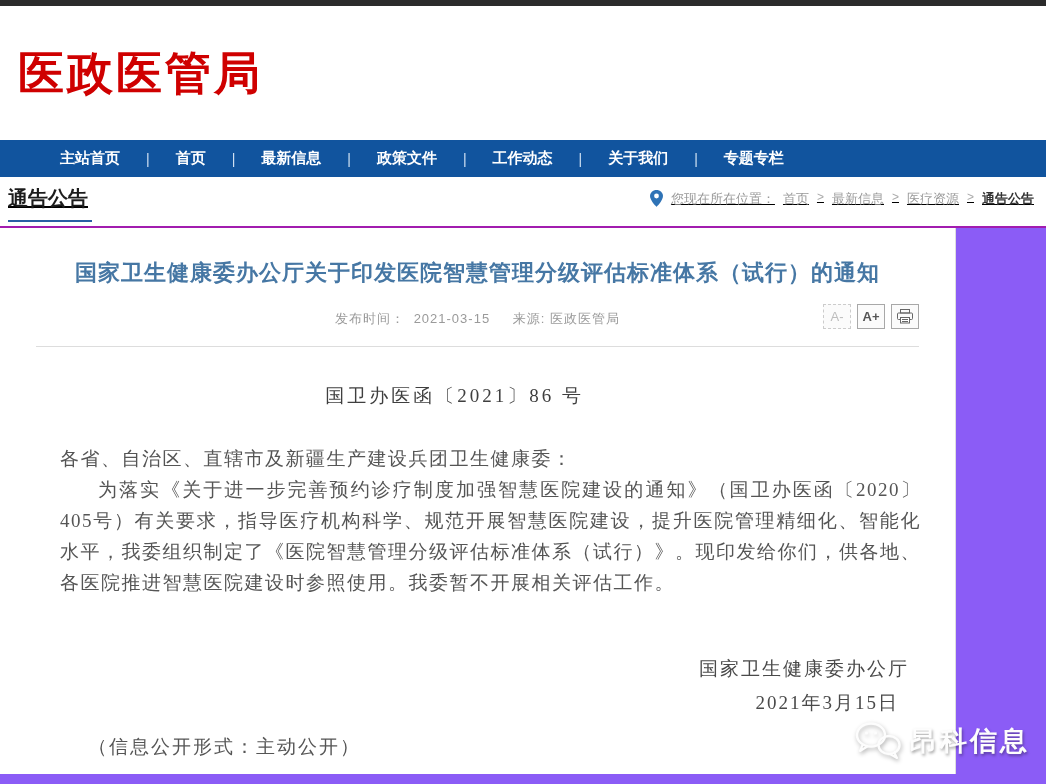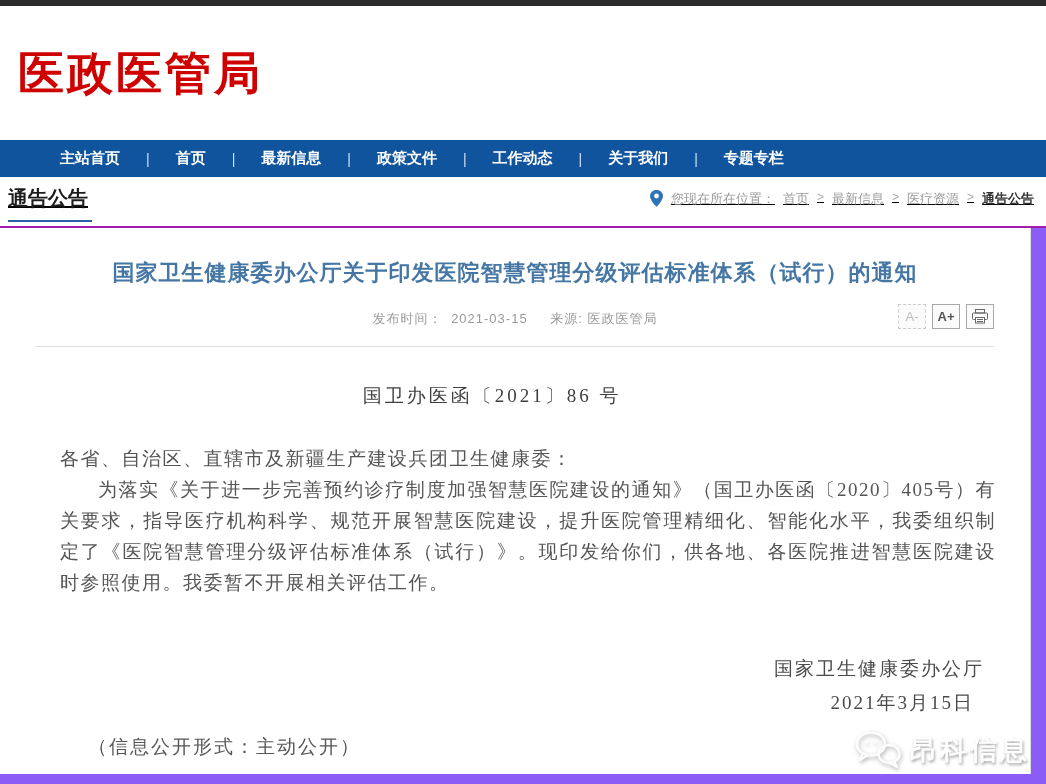--- a/index.html
+++ b/index.html
@@ -17,21 +17,21 @@
   .nav-sep { color:#cfe0f2; font-size:14px; font-weight:normal; }
 
   .crumb-row { height:51px; background:#ffffff; border-bottom:2px solid #a21caf; display:flex; align-items:flex-end; justify-content:space-between; padding:0 12px 6px 8px;text-decoration:underline; }
   .section-title { font-size:20px; font-weight:bold; color:#1c1c1c; padding:0 4px 8px 0; border-bottom:2px solid #2a5fa5; margin-bottom:-2px; cursor:pointer; }
   .crumb { display:flex; align-items:flex-start; gap:8px; font-size:13px; color:#999999; padding-bottom:12px; }
   .crumb .pin { width:13px; height:17px; display:inline-block; }
   .crumb a { color:#999999; text-decoration:none; cursor:pointer; }
   .crumb .sep { color:#aaaaaa; font-size:12px; }
   .crumb .current { color:#333333; font-weight:bold; }
 
-  .article { width:1031px; height:546px; background:#ffffff; border-right:1px solid #dedede; position:relative; padding-top:30px; }
+  .article { width:956px; height:546px; background:#ffffff; border-right:1px solid #dedede; position:relative; padding-top:30px; }
   .article-title { text-align:center; font-size:22px; font-weight:bold; color:#4677a4; letter-spacing:1px; padding:0 60px; }
   .meta-row { position:relative; margin-top:16px; height:30px; }
   .meta-center { text-align:center; font-size:13px; color:#9a9a9a; line-height:30px; letter-spacing:1px; }
   .meta-label { margin-right:4px; }
   .meta-src { margin-left:18px; }
   .tools { position:absolute; right:36px; top:0; display:flex; gap:6px; }
   .tool-btn { width:28px; height:25px; display:flex; align-items:center; justify-content:center; font-size:13px; background:#fbfbfb; cursor:pointer; }
   .btn-minus { border:1px dashed #cccccc; color:#bdbdbd; }
   .btn-plus  { border:1px solid #a8a8a8; color:#555555; font-weight:bold; }
   .btn-print { border:1px solid #a8a8a8; color:#666666; }
@@ -39,21 +39,21 @@
 
   .doc-font { font-family:"Liberation Serif","DejaVu Serif",serif; }
   .doc-number { text-align:center; padding-right:46px; margin-top:36px; font-size:19px; color:#3f3f3f; letter-spacing:3px; }
   .doc-body { padding:0 34px 0 60px; color:#555555; font-size:19px; line-height:31px; letter-spacing:1.5px; }
   .salutation { margin-top:34px; }
   .paragraph { text-indent:2em; text-align:justify; }
   .signature-block { margin-top:54px; text-align:right; padding-right:46px; font-size:19px; line-height:34px; color:#4a4a4a; letter-spacing:2px; }
   .signature-date { padding-right:10px; }
   .disclosure { margin-top:14px; padding-left:88px; font-size:19px; color:#555555; letter-spacing:2px; }
 
-  .watermark { position:absolute; right:16px; bottom:14px; display:flex; align-items:center; gap:8px; }
+  .watermark { position:absolute; right:16px; bottom:23px; display:flex; align-items:center; gap:8px; }
   .wm-icon { width:48px; height:40px; filter:drop-shadow(1px 2px 2px rgba(0,0,0,0.30)); }
   .wm-text { font-size:27px; font-weight:bold; color:#fdfdfd; letter-spacing:3px; text-shadow:1px 2px 3px rgba(0,0,0,0.35); }
 </style>
 </head>
 <body>
 
 <div class="page">
 
   <div class="topbar"></div>
 

